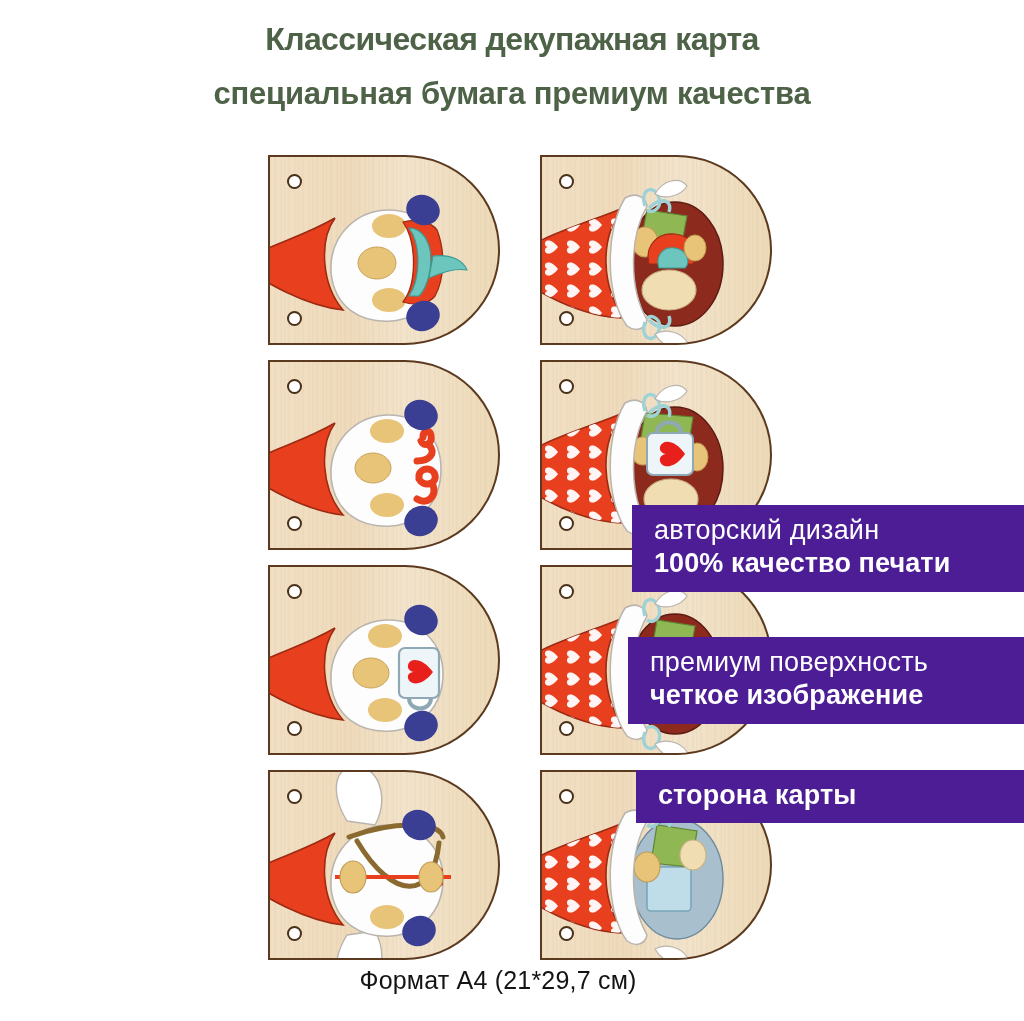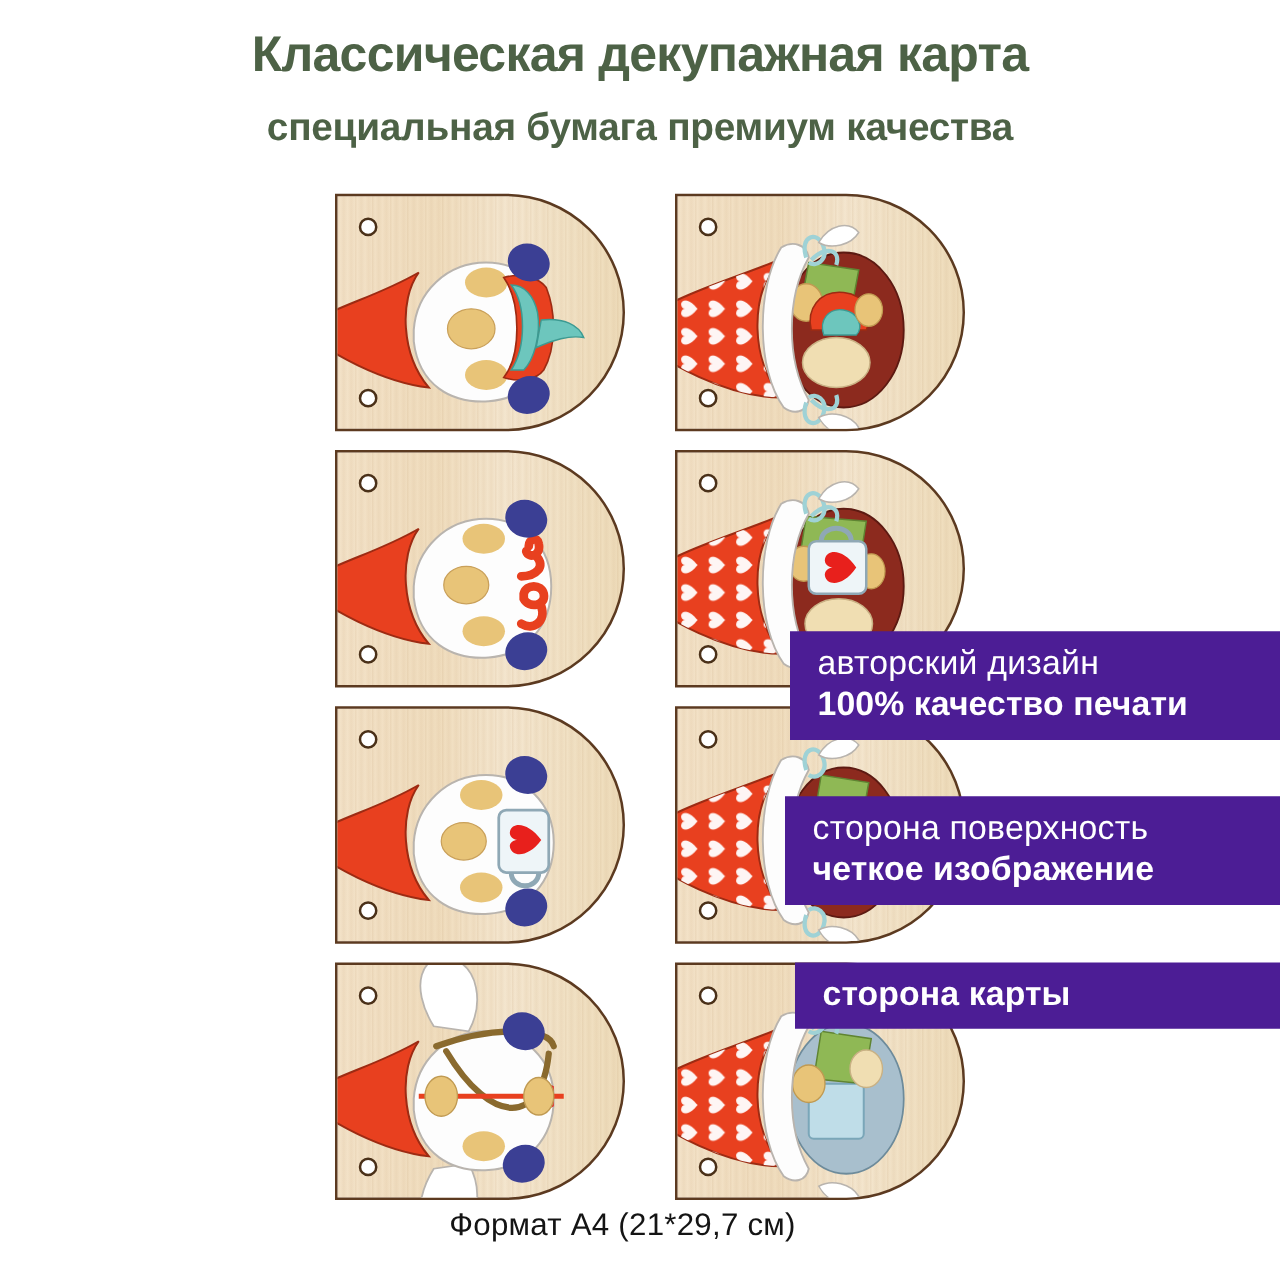--- a/index.html
+++ b/index.html
@@ -18,21 +18,21 @@
   
   #header {
     position: absolute;
     left: 0; top: 0;
     width: 1024px;
     text-align: center;
   }
   #title-main {
     margin: 0;
     padding-top: 23px;
-    font-size: 40px;
+    font-size: 32px;
     font-weight: bold;
     letter-spacing: -0.6px;
     color: #4d6246;
     line-height: 1.05;
     white-space: nowrap;
   }
   #title-sub {
     margin: 12px;
     padding-top: 9px;
     font-size: 31px;
@@ -384,21 +384,21 @@
     </div>
   </div>
 
 </div>
 
 <div class="badge" id="badge-0">
   <span class="badge-line1">авторский дизайн</span>
   <span class="badge-line2">100% качество печати</span>
 </div>
 <div class="badge" id="badge-1">
-  <span class="badge-line1">сторона поверхность</span>
+  <span class="badge-line1">премиум поверхность</span>
   <span class="badge-line2">четкое изображение</span>
 </div>
 <div class="badge" id="badge-2">
   <span class="badge-line2">сторона карты</span>
 </div>
 
 <div id="footer">
   <span id="footer-text">Формат A4 (21*29,7 см)</span>
 </div>
 

